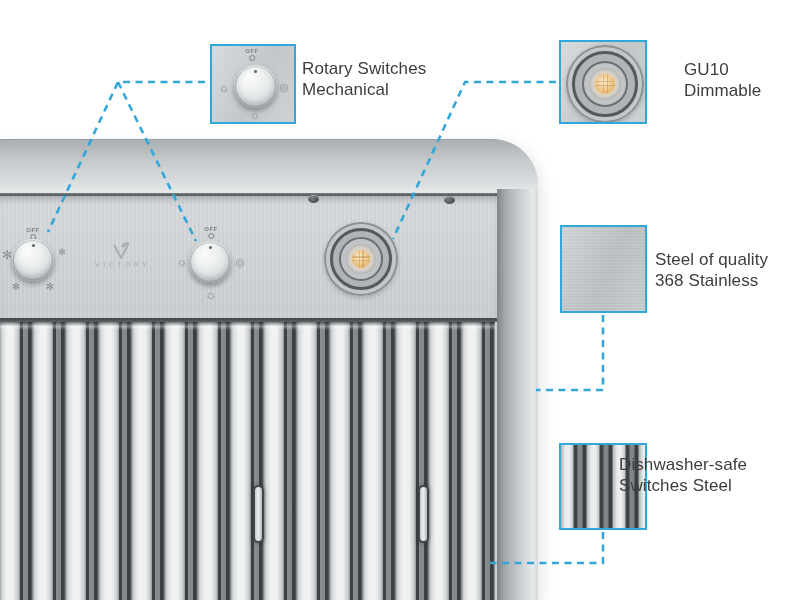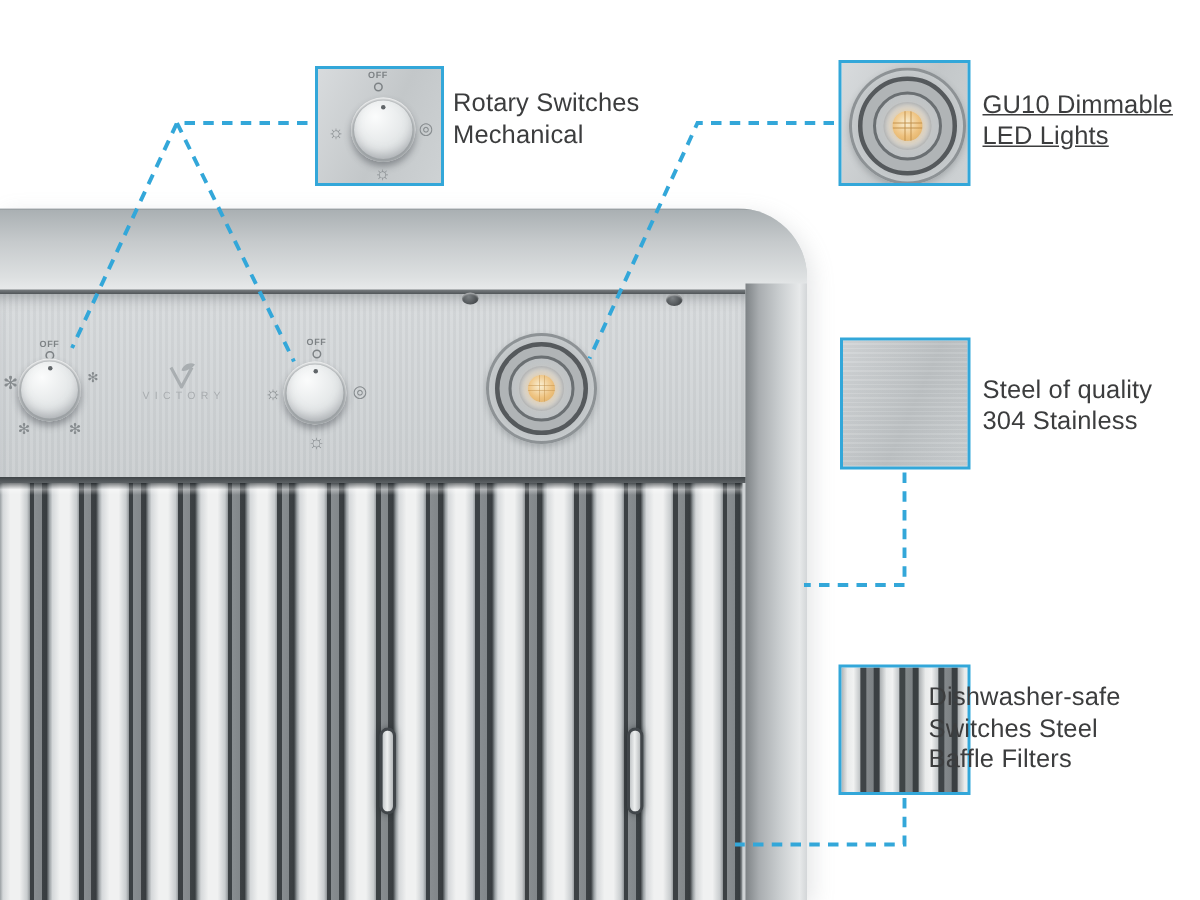--- a/index.html
+++ b/index.html
@@ -171,27 +171,25 @@
   </div>
 
   <div class="callout steel" style="left:560px;top:225px;width:87px;height:88px;"></div>
 
   <div class="callout baffle-thumb" style="left:559px;top:443px;width:88px;height:87px;"></div>
 
   <div class="caption" style="left:302px;top:59px;">
     <div>Rotary Switches</div>
     <div>Mechanical</div>
   </div>
-  <div class="caption" style="left:655px;top:60px;text-decoration:underline;">
+  <div class="caption" style="left:684px;top:60px;">
     <div>GU10 Dimmable</div>
-    <div>LED Lights</div>
   </div>
   <div class="caption" style="left:655px;top:250px;">
     <div>Steel of quality</div>
-    <div>304 Stainless</div>
+    <div>368 Stainless</div>
   </div>
   <div class="caption" style="left:619px;top:455px;">
     <div>Dishwasher-safe</div>
     <div>Switches Steel</div>
-    <div>Baffle Filters</div>
   </div>
 
 </div>
 
 </body></html>

